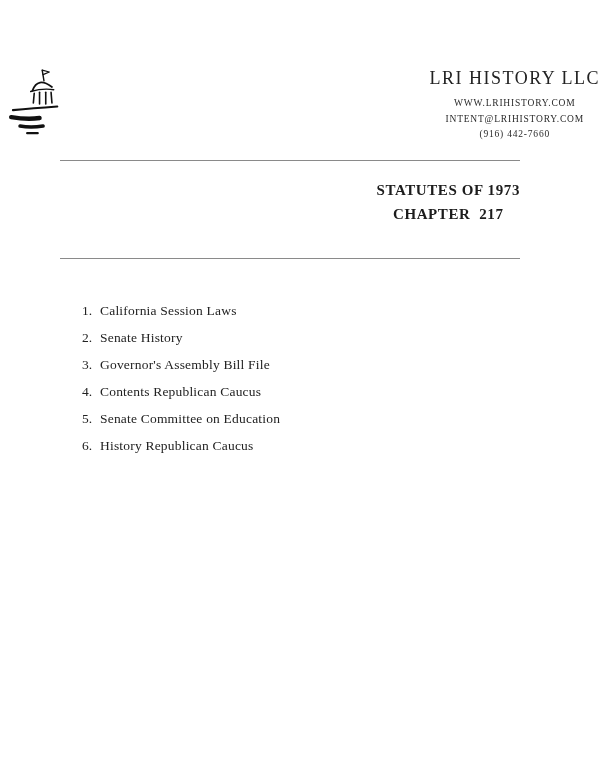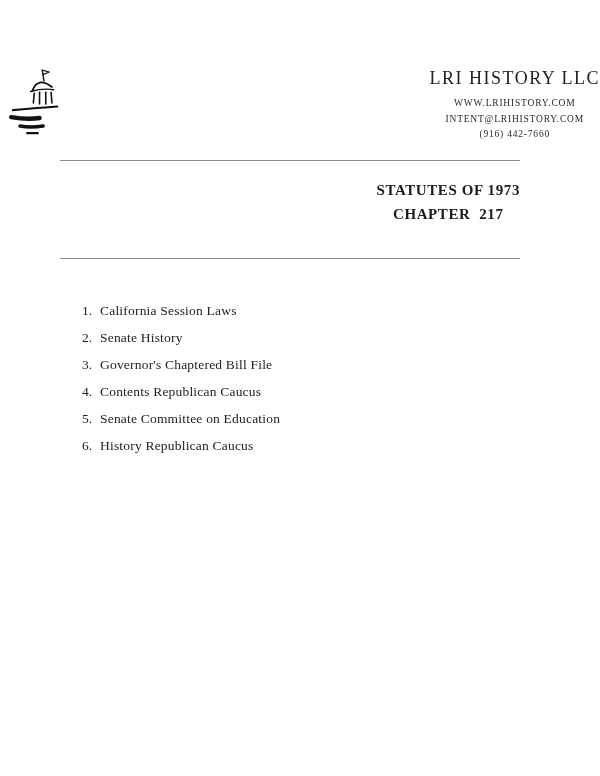--- a/index.html
+++ b/index.html
@@ -149,19 +149,19 @@
   <div class="statute-block">
     <div class="statute-line">STATUTES OF 1973</div>
     <div class="statute-line">CHAPTER  217</div>
   </div>
 
   <div class="rule rule-mid"></div>
 
   <ol class="toc-list">
     <li>California Session Laws</li>
     <li>Senate History</li>
-    <li>Governor's Chaptered Bill File</li>
+    <li>Governor's Assembly Bill File</li>
     <li>Contents Republican Caucus</li>
     <li>Senate Committee on Education</li>
     <li>History Republican Caucus</li>
   </ol>
 
 </div>
 
 </body></html>

